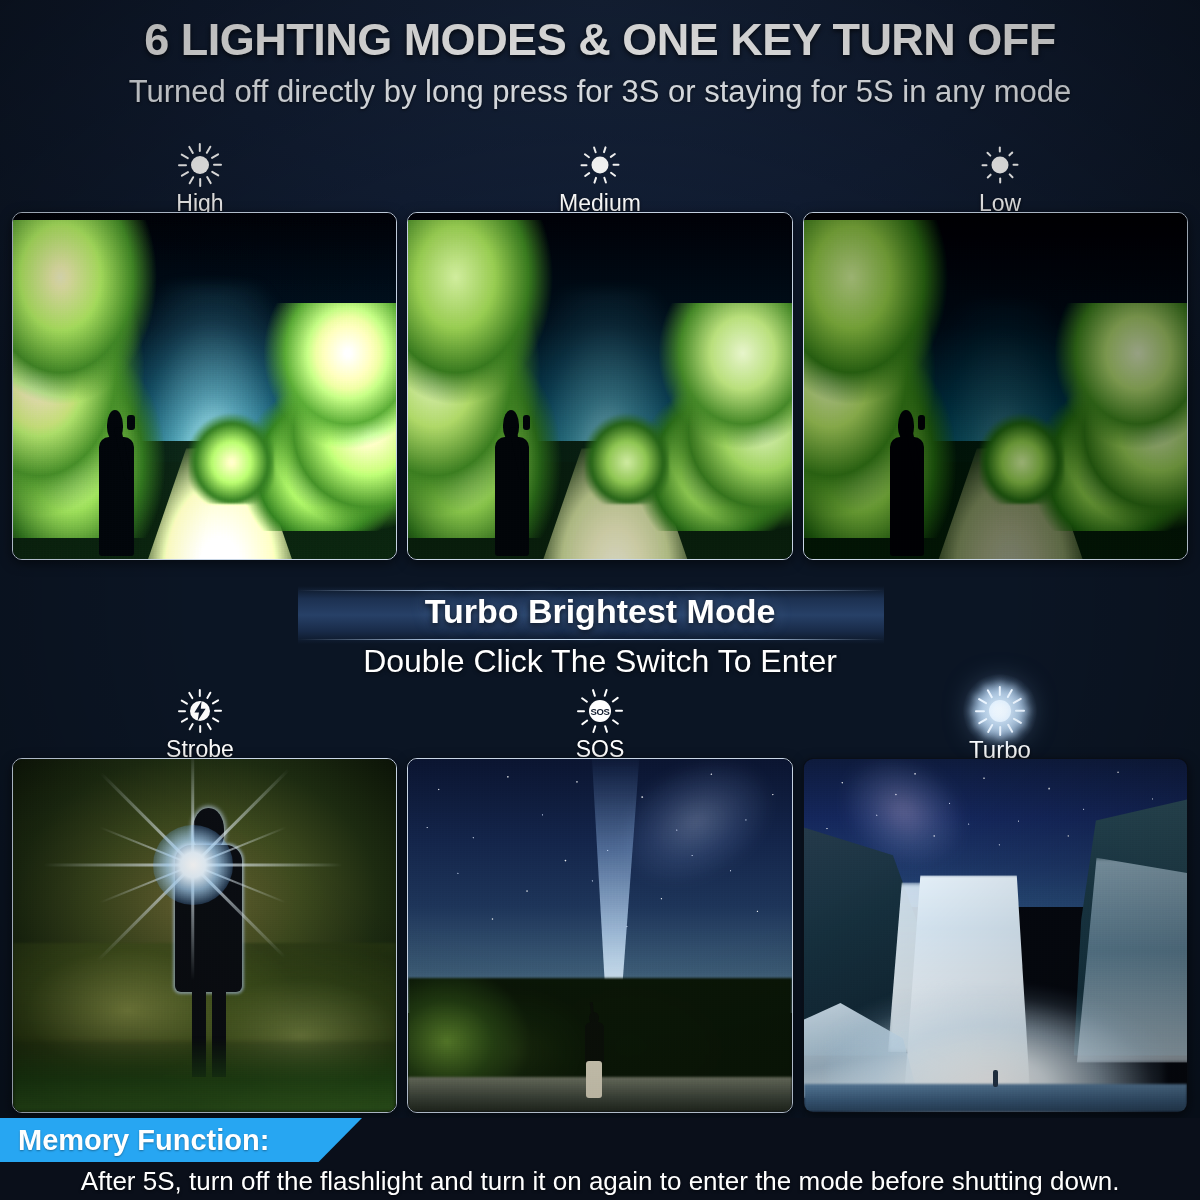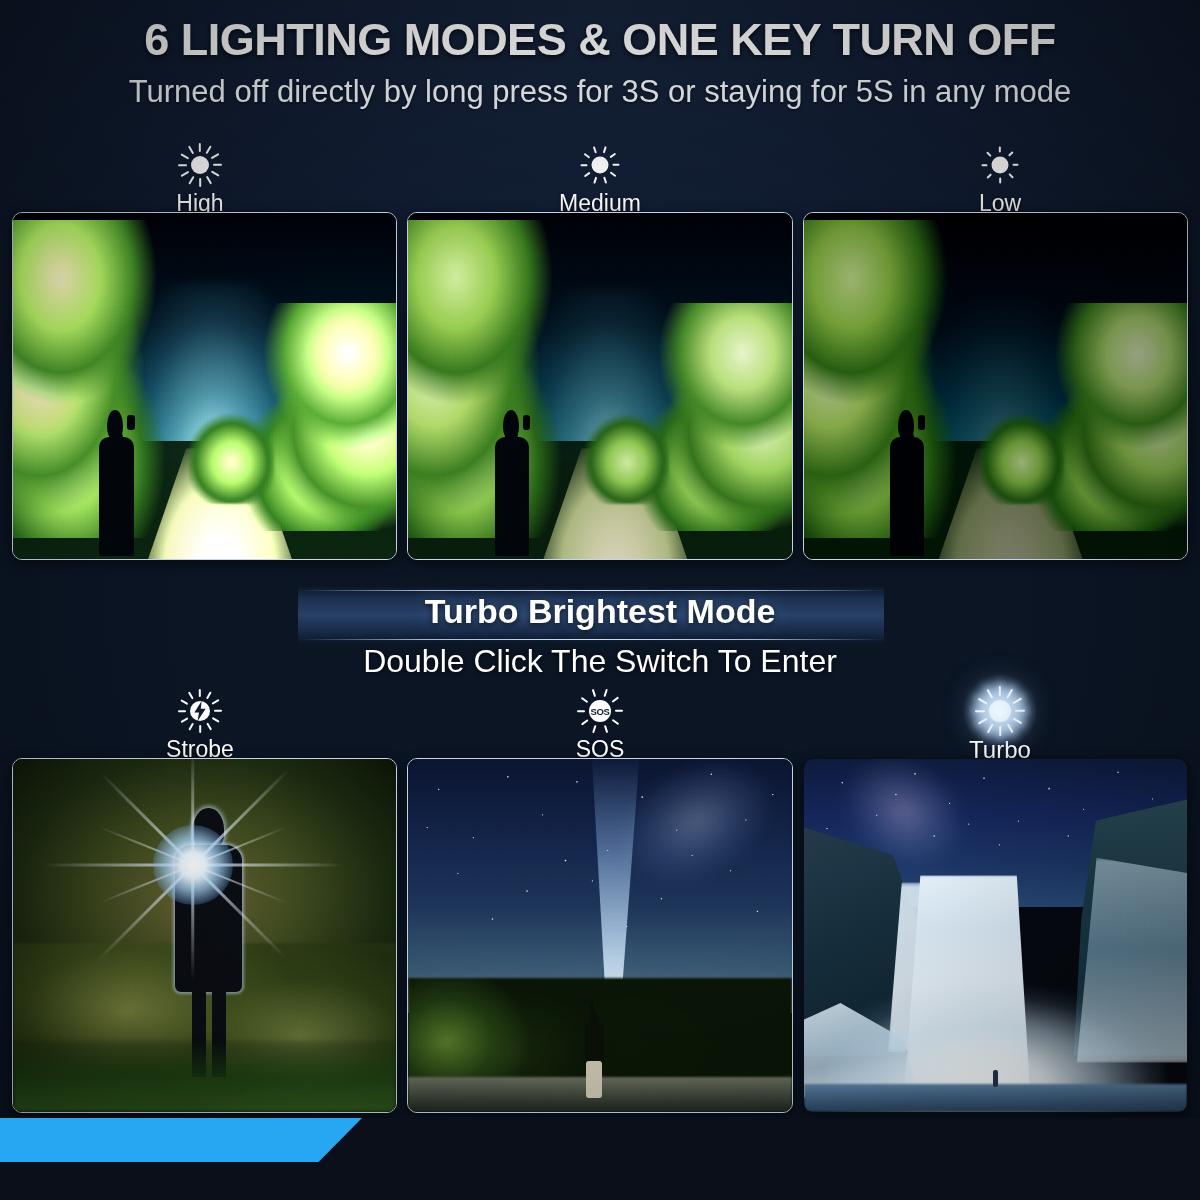--- a/index.html
+++ b/index.html
@@ -721,13 +721,15 @@
       <div class="grain"></div>
     </div>
   </div>
 
 </div>
 
 <div class="bg-vignette"></div>
 
 <div class="memory-strip">
   <div class="memory-badge"></div>
+  <div class="memory-badge-text">Memory Function:</div>
+  <div class="memory-note">After 5S, turn off the flashlight and turn it on again to enter the mode before shutting down.</div>
 </div>
 
 </body></html>

